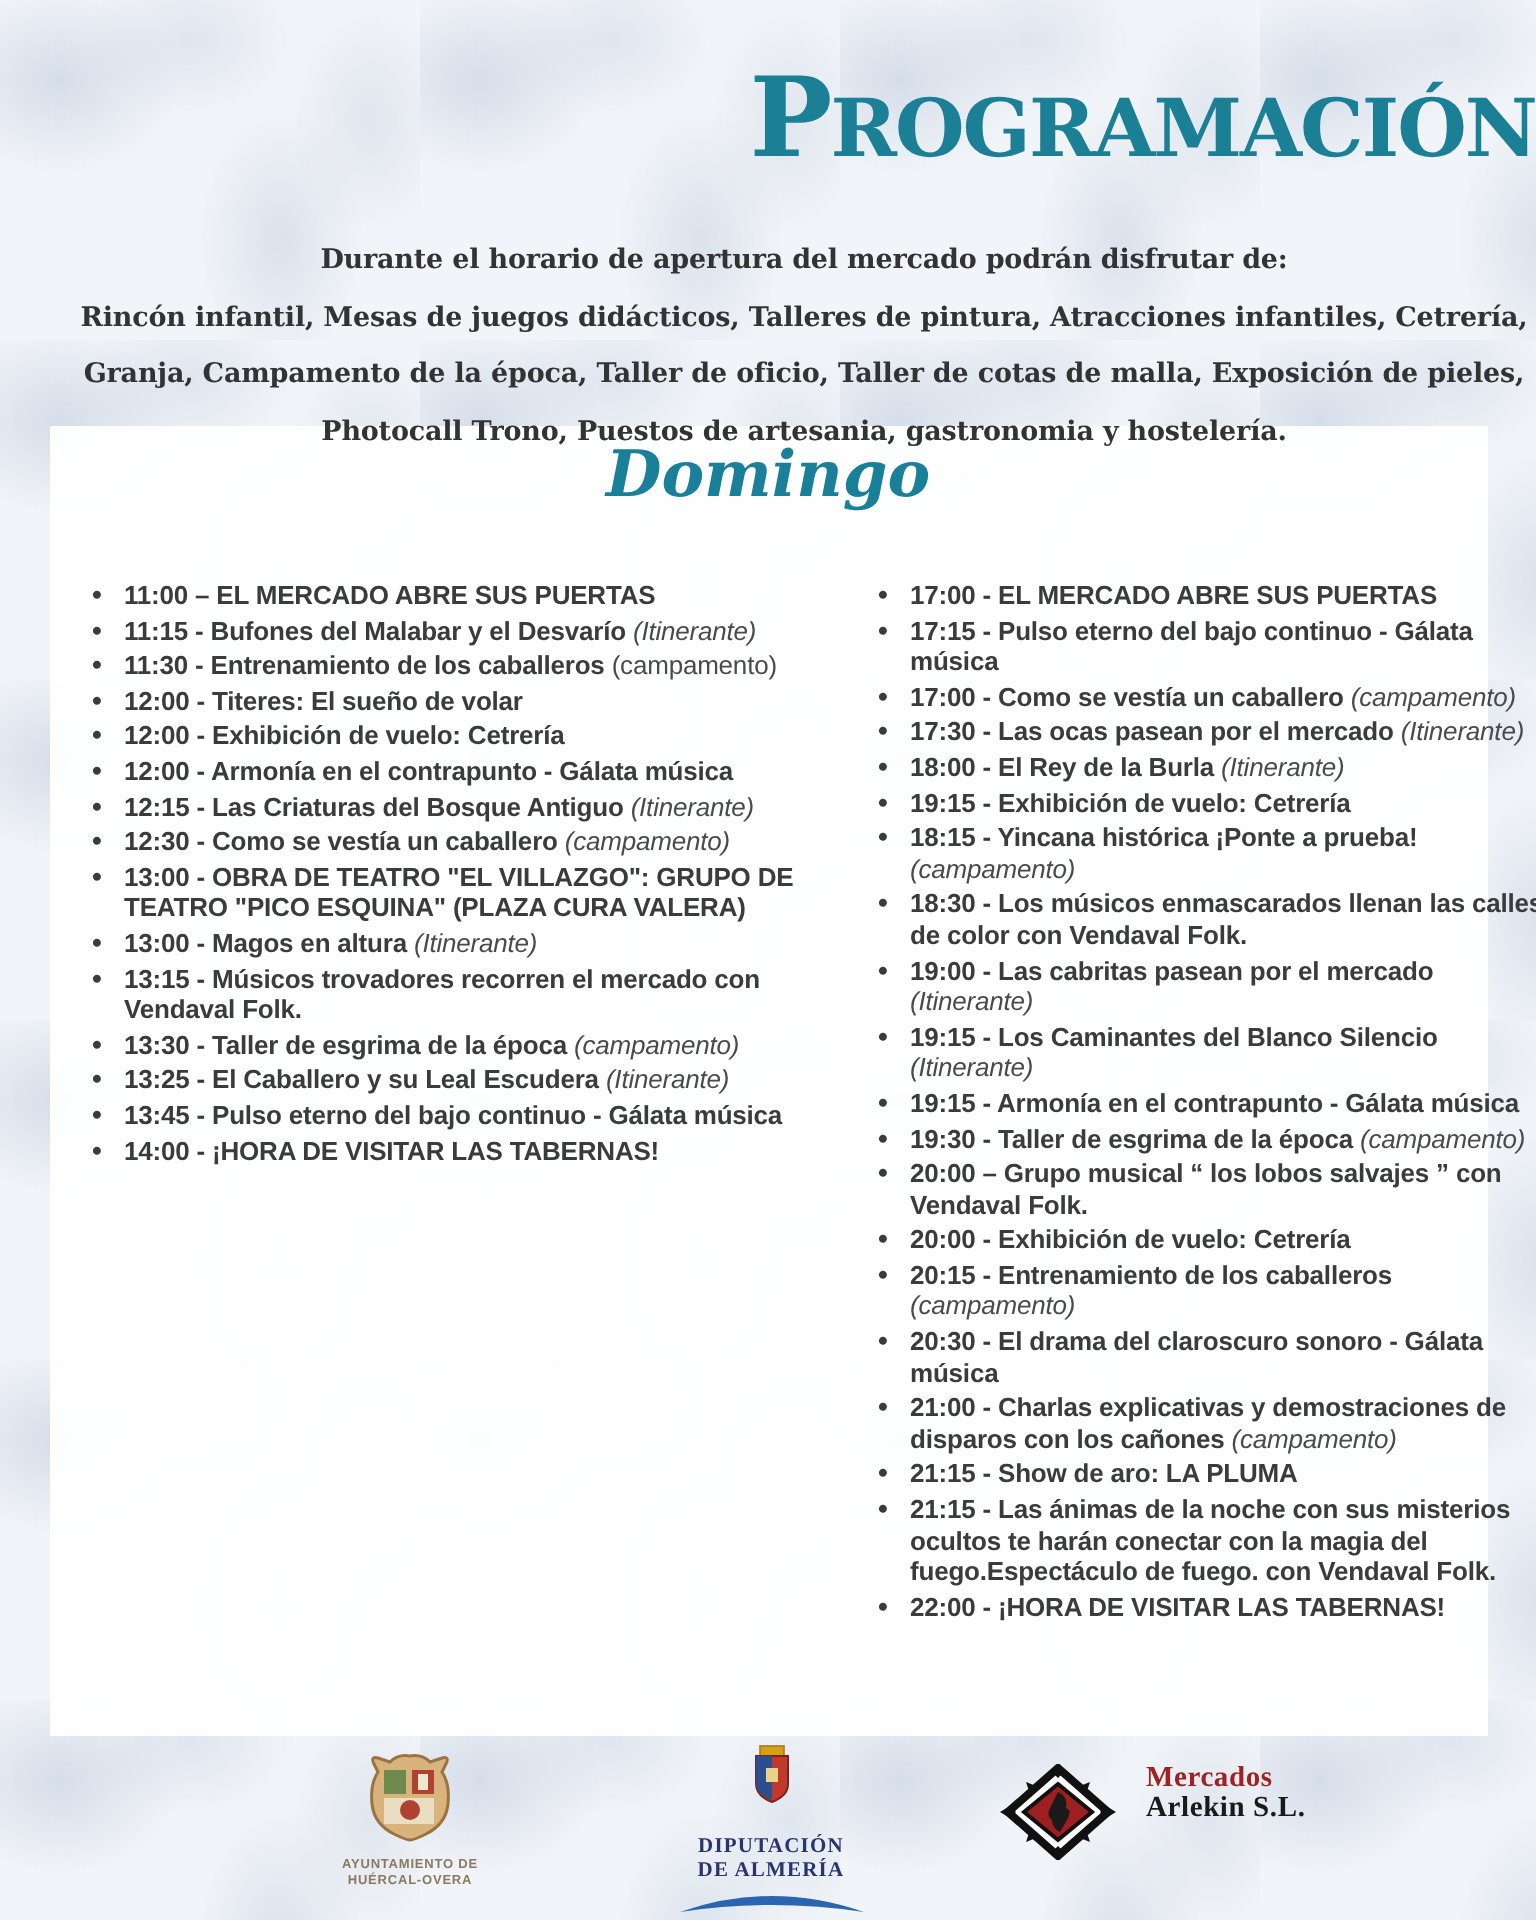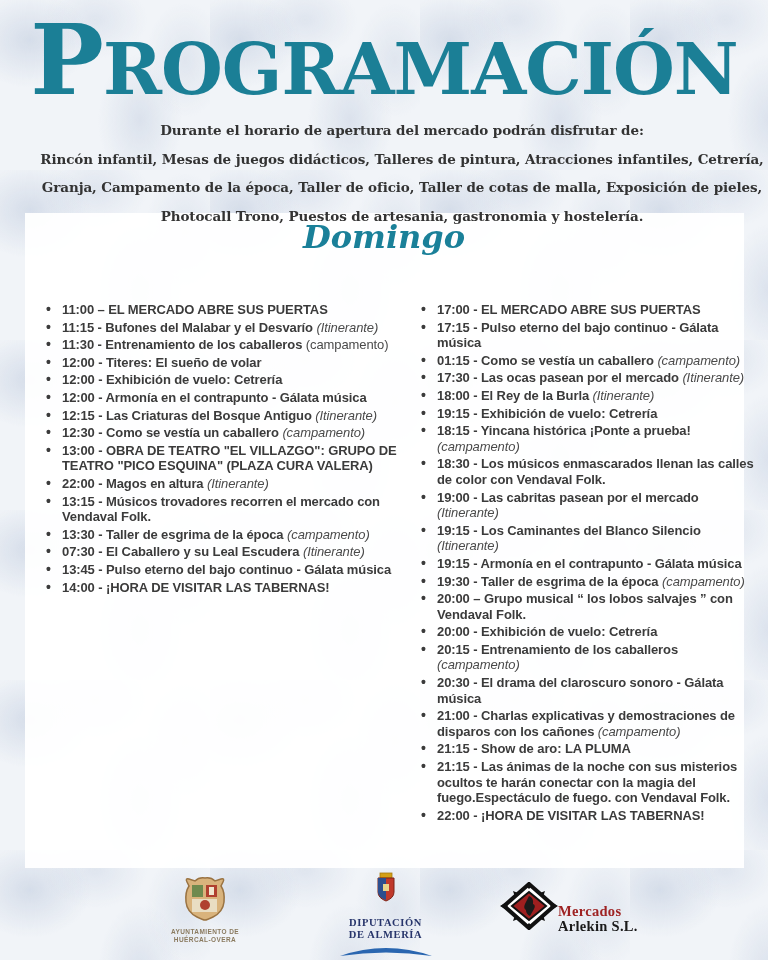--- a/index.html
+++ b/index.html
@@ -17,24 +17,24 @@
     background-size: 210px 170px;
   }
 
   .content-panel {
     position:absolute; left:25px; top:213px; width:719px; height:655px;
     background:rgba(255,255,255,0.94);
   }
 
   .title {
     position:absolute; top:14px; left:0; width:100%;
-    text-align:center;
+    text-align:right;
     font-family:"DejaVu Serif", serif;
     font-weight:700;
-    font-size:71px;
+    font-size:40px;
     letter-spacing:-1px;
     color:#1b7f96;
     line-height:92px;
   }
   .title::first-letter { font-size:1.38em; }
 
   .intro {
     position:absolute; top:116px; left:0; width:100%;
     text-align:center;
     font-family:"DejaVu Serif", serif;
@@ -50,22 +50,22 @@
     position:absolute; top:218px; left:0; width:100%;
     text-align:center;
     font-family:"DejaVu Serif", serif;
     font-weight:700;
     font-style:italic;
     font-size:32px;
     color:#1a8099;
   }
 
   .columns {
-    position:absolute; top:302px; left:45px; width:713px;
-    display:flex; gap:10px;
+    position:absolute; top:290px; left:45px; width:713px;
+    display:flex; gap:28px;
   }
   .columns ul { list-style:none; }
   .col-left  { width:365px; flex:0 0 365px; }
   .col-right { width:338px; flex:0 0 338px; }
 
   .columns li {
     position:relative;
     padding-left:17px;
     margin-bottom:2px;
     font-size:13px;
@@ -95,21 +95,21 @@
   .logo-dipu { left:328px; top:0; width:115px; }
   .logo-dipu .caption {
     margin-top:11px;
     font-family:"Liberation Serif", serif;
     font-size:10.5px; line-height:11.5px; letter-spacing:0.6px;
     color:#27356b; font-weight:700;
   }
   .logo-dipu .swoosh { margin-top:3px; }
 
   .logo-arlekin { left:500px; top:10px; width:170px; }
-  .logo-arlekin .row { display:flex; align-items:flex-end; justify-content:flex-start; gap:0; }
+  .logo-arlekin .row { display:flex; align-items:flex-start; justify-content:flex-start; gap:15px; }
   .logo-arlekin .caption {
     font-family:"Liberation Serif", serif;
     text-align:left; font-weight:700; font-size:14.5px; line-height:15px;
     letter-spacing:0.3px;
   }
   .logo-arlekin .caption .l1 { color:#9e2222; }
   .logo-arlekin .caption .l2 { color:#1a1a1a; }
 </style>
 </head>
 <body>
@@ -133,31 +133,31 @@
     <ul class="col-left" id="col-left">
         <li><span class="item-text">11:00 – EL MERCADO ABRE SUS PUERTAS</span></li>
         <li><span class="item-text">11:15 - Bufones del Malabar y el Desvarío</span> <span class="item-note">(Itinerante)</span></li>
         <li><span class="item-text">11:30 - Entrenamiento de los caballeros</span> <span class="item-note plain">(campamento)</span></li>
         <li><span class="item-text">12:00 - Titeres: El sueño de volar</span></li>
         <li><span class="item-text">12:00 - Exhibición de vuelo: Cetrería</span></li>
         <li><span class="item-text">12:00 - Armonía en el contrapunto - Gálata música</span></li>
         <li><span class="item-text">12:15 - Las Criaturas del Bosque Antiguo</span> <span class="item-note">(Itinerante)</span></li>
         <li><span class="item-text">12:30 - Como se vestía un caballero</span> <span class="item-note">(campamento)</span></li>
         <li><span class="item-text">13:00 - OBRA DE TEATRO "EL VILLAZGO": GRUPO DE TEATRO "PICO ESQUINA" (PLAZA CURA VALERA)</span></li>
-        <li><span class="item-text">22:00 - Magos en altura</span> <span class="item-note">(Itinerante)</span></li>
+        <li><span class="item-text">13:00 - Magos en altura</span> <span class="item-note">(Itinerante)</span></li>
         <li><span class="item-text">13:15 - Músicos trovadores recorren el mercado con Vendaval Folk.</span></li>
         <li><span class="item-text">13:30 - Taller de esgrima de la época</span> <span class="item-note">(campamento)</span></li>
-        <li><span class="item-text">07:30 - El Caballero y su Leal Escudera</span> <span class="item-note">(Itinerante)</span></li>
+        <li><span class="item-text">13:25 - El Caballero y su Leal Escudera</span> <span class="item-note">(Itinerante)</span></li>
         <li><span class="item-text">13:45 - Pulso eterno del bajo continuo - Gálata música</span></li>
         <li><span class="item-text">14:00 - ¡HORA DE VISITAR LAS TABERNAS!</span></li>
       </ul>
     <ul class="col-right" id="col-right">
         <li><span class="item-text">17:00 - EL MERCADO ABRE SUS PUERTAS</span></li>
         <li><span class="item-text">17:15 - Pulso eterno del bajo continuo - Gálata música</span></li>
-        <li><span class="item-text">01:15 - Como se vestía un caballero</span> <span class="item-note">(campamento)</span></li>
+        <li><span class="item-text">17:00 - Como se vestía un caballero</span> <span class="item-note">(campamento)</span></li>
         <li><span class="item-text">17:30 - Las ocas pasean por el mercado</span> <span class="item-note">(Itinerante)</span></li>
         <li><span class="item-text">18:00 - El Rey de la Burla</span> <span class="item-note">(Itinerante)</span></li>
         <li><span class="item-text">19:15 - Exhibición de vuelo: Cetrería</span></li>
         <li><span class="item-text">18:15 - Yincana histórica ¡Ponte a prueba!</span> <span class="item-note">(campamento)</span></li>
         <li><span class="item-text">18:30 - Los músicos enmascarados llenan las calles de color con Vendaval Folk.</span></li>
         <li><span class="item-text">19:00 - Las cabritas pasean por el mercado</span> <span class="item-note">(Itinerante)</span></li>
         <li><span class="item-text">19:15 - Los Caminantes del Blanco Silencio</span> <span class="item-note">(Itinerante)</span></li>
         <li><span class="item-text">19:15 - Armonía en el contrapunto - Gálata música</span></li>
         <li><span class="item-text">19:30 - Taller de esgrima de la época</span> <span class="item-note">(campamento)</span></li>
         <li><span class="item-text">20:00 – Grupo musical “ los lobos salvajes ” con Vendaval Folk.</span></li>

